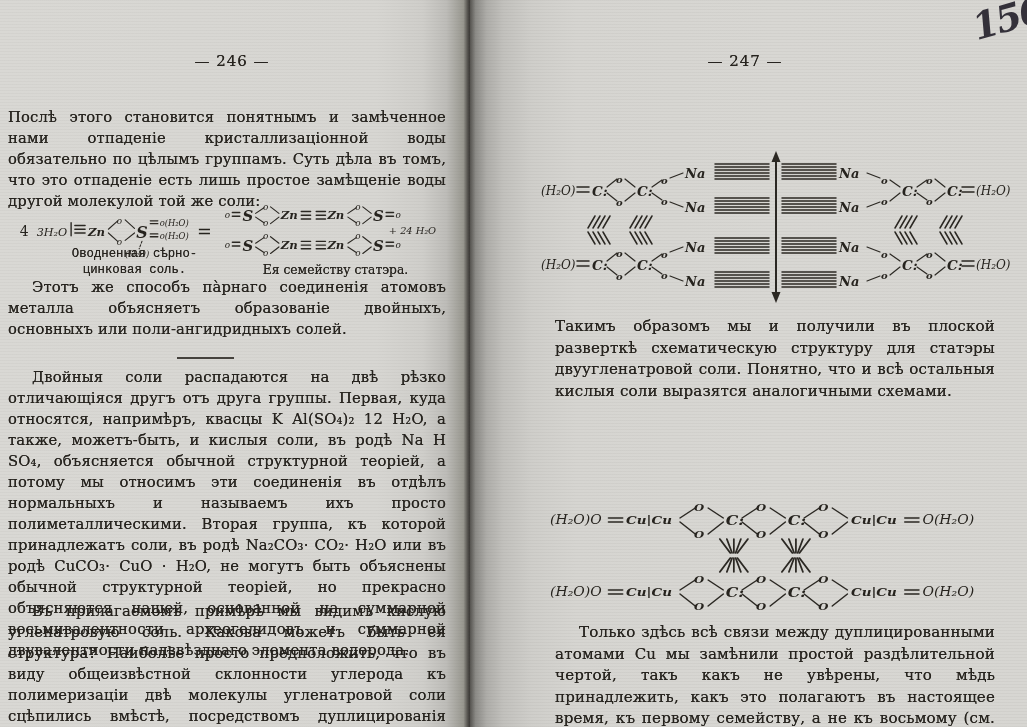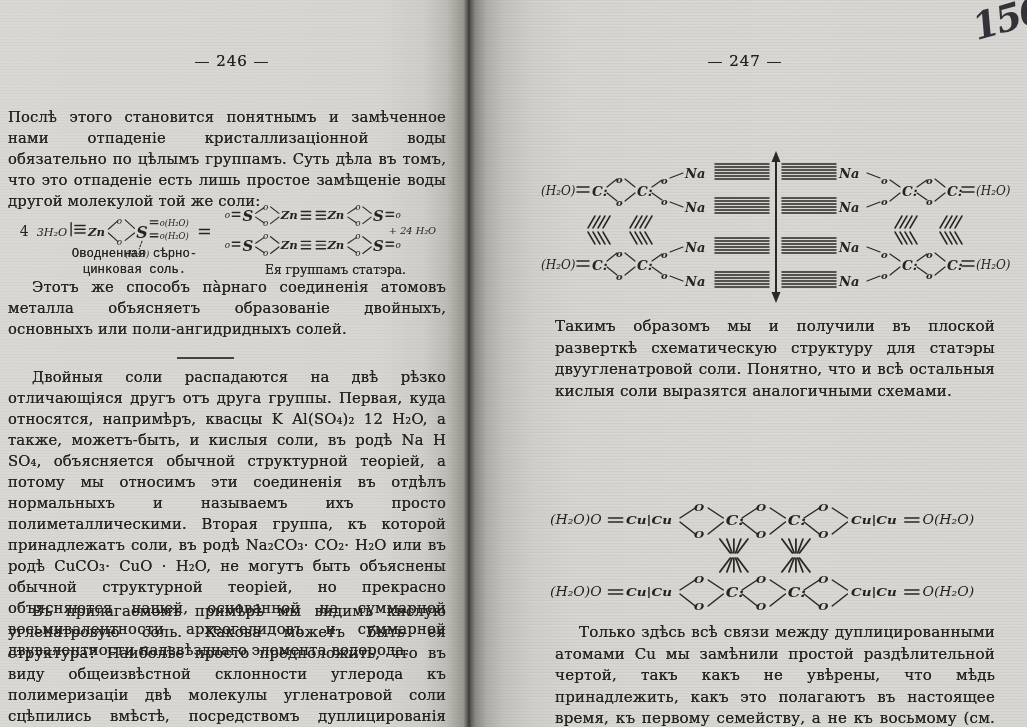--- a/index.html
+++ b/index.html
@@ -130,21 +130,21 @@
       <line x1="133" y1="54" x2="130" y2="62" class="thin" stroke-dasharray="2,2"></line>
       <text x="115" y="71" class="fSm">(H₂O)</text>
       <text x="192" y="50" class="fEq">=</text>
 
       <use href="#znRow"></use>
       <use href="#znRow" transform="translate(0,32)"></use>
       <text x="398" y="46" class="fPlus">+ 24 H₂O</text>
     </svg>
 
     <div class="abs caption" style="left:52px;top:247px;width:165px;font-family:Liberation Mono, monospace;">Оводненная сѣрно-цинковая соль.</div>
-    <div class="abs caption" style="left:243px;top:263px;width:185px;">Ея группамъ статэра.</div>
+    <div class="abs caption" style="left:243px;top:263px;width:185px;">Ея семейству статэра.</div>
 
     <div class="abs para indent" style="left:8px;top:276px;width:438px;">Этотъ же способъ па̀рнаго соединенія атомовъ металла объясняетъ образованіе двойныхъ, основныхъ или поли-ангидридныхъ солей.</div>
 
     <div class="abs rule246" style="left:177px;top:357px;"></div>
 
     <div class="abs para indent" style="left:8px;top:366px;width:438px;">Двойныя соли распадаются на двѣ рѣзко отличающіяся другъ отъ друга группы. Первая, куда относятся, напримѣръ, квасцы K Al(SO₄)₂ 12 H₂O, а также, можетъ-быть, и кислыя соли, въ родѣ Na H SO₄, объясняется обычной структурной теоріей, а потому мы относимъ эти соединенія въ отдѣлъ нормальныхъ и называемъ ихъ просто полиметаллическими. Вторая группа, къ которой принадлежатъ соли, въ родѣ Na₂CO₃· CO₂· H₂O или въ родѣ CuCO₃· CuO · H₂O, не могутъ быть объяснены обычной структурной теоріей, но прекрасно объясняются нашей, основанной на суммарной восьмивалентности археогелидовъ и суммарной двувалентности надзвѣзднаго элемента водорода.</div>
 
     <div class="abs para indent" style="left:8px;top:600px;width:438px;">Въ прилагаемомъ примѣрѣ мы видимъ кислую угленатровую соль. Какова можетъ быть ея структура? Наиболѣе просто предположить, что въ виду общеизвѣстной склонности углерода къ полимеризаціи двѣ молекулы угленатровой соли сцѣпились вмѣстѣ, посредствомъ дуплицированія своего углерода черезъ</div>
   </div>
 

